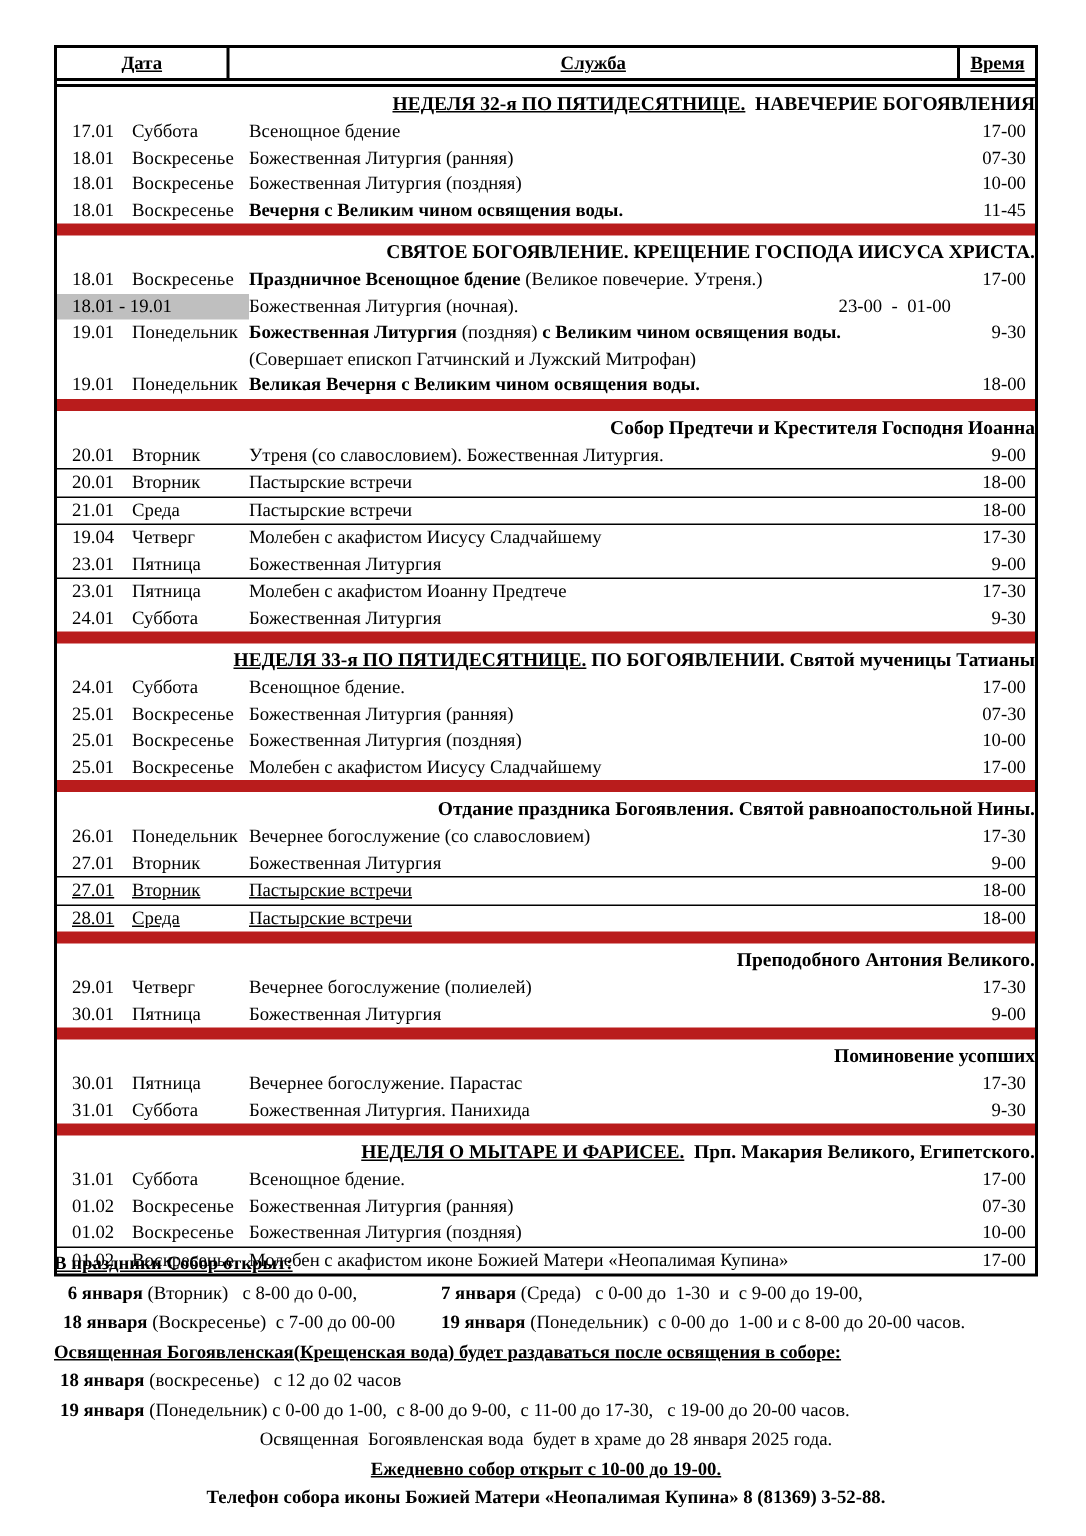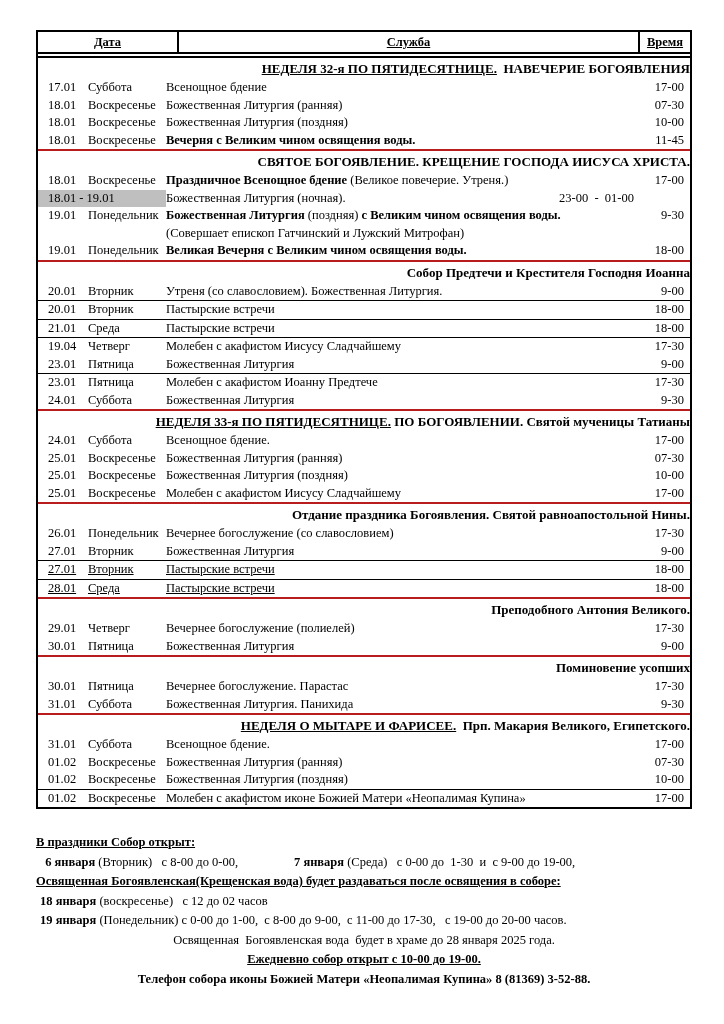--- a/index.html
+++ b/index.html
@@ -11,25 +11,25 @@
   .page{position:relative;width:724px;height:1024px;overflow:hidden;}
 
   
   .table{
     position:absolute;left:36px;top:30px;width:656px;
     border:2px solid #000;box-sizing:border-box;background:#fff;
   }
   .thead{display:flex;font-weight:bold;border-bottom:2px solid #000;line-height:20px;}
   .th{text-align:center;box-sizing:border-box;}
   .th span{text-decoration:underline;}
-  .th-date{width:141px;border-right:2px solid #000;}
+  .th-date{width:115px;border-right:2px solid #000;}
   .th-service{flex:1;border-right:2px solid #000;}
   .th-time{width:50px;}
   .tbody{padding-top:2px;}
-  .section{border-top:2px solid #b91c1c;}
+  .section{border-top:8px solid #b91c1c;}
   .section:first-child{border-top:2px solid #000;}
   .sec-title{text-align:right;font-weight:bold;font-size:13px;line-height:19px;padding:1px 0;}
   .seg{white-space:pre-wrap;}
   .u{text-decoration:underline;}
   .row{display:flex;align-items:flex-start;line-height:17.5px;min-height:17.5px;}
   .bt{border-top:1.5px solid #000;}
   .bb{border-bottom:1.5px solid #000;}
   .ul .c-date,.ul .c-day,.ul .svc-main{text-decoration:underline;}
   .c-date{width:50px;padding-left:10px;box-sizing:border-box;flex:none;}
   .c-day{width:78px;flex:none;}
@@ -404,20 +404,24 @@
       </div>
   </div>
 
   <div class="footer">
     <div class="f-title"><span>В праздники Собор открыт:</span></div>
     <div>
         <div class="open-row">
           <div class="open-left"><span class="seg" style="font-weight: bold;"> 6 января</span><span class="seg"> (Вторник)   с 8-00 до 0-00,</span></div>
           <div class="open-right"><span class="seg" style="font-weight: bold;">7 января</span><span class="seg"> (Среда)   с 0-00 до  1-30  и  с 9-00 до 19-00,</span></div>
         </div>
+        <div class="open-row">
+          <div class="open-left"><span class="seg" style="font-weight: bold;">18 января</span><span class="seg"> (Воскресенье)  с 7-00 до 00-00</span></div>
+          <div class="open-right"><span class="seg" style="font-weight: bold;">19 января</span><span class="seg"> (Понедельник)  с 0-00 до  1-00 и с 8-00 до 20-00 часов.</span></div>
+        </div>
       </div>
     <div class="f-title"><span>Освященная Богоявленская(Крещенская вода) будет раздаваться после освящения в соборе:</span></div>
     <div>
         <div class="water-row"><span class="seg" style="font-weight: bold;">18 января</span><span class="seg"> (воскресенье)   с 12 до 02 часов</span></div>
         <div class="water-row"><span class="seg" style="font-weight: bold;">19 января</span><span class="seg"> (Понедельник) с 0-00 до 1-00,  с 8-00 до 9-00,  с 11-00 до 17-30,   с 19-00 до 20-00 часов.</span></div>
       </div>
     <div class="f-note seg">Освященная  Богоявленская вода  будет в храме до 28 января 2025 года.</div>
     <div class="f-daily"><span>Ежедневно собор открыт с 10-00 до 19-00.</span></div>
     <div class="f-phone">Телефон собора иконы Божией Матери «Неопалимая Купина» 8 (81369) 3-52-88.</div>
   </div>

